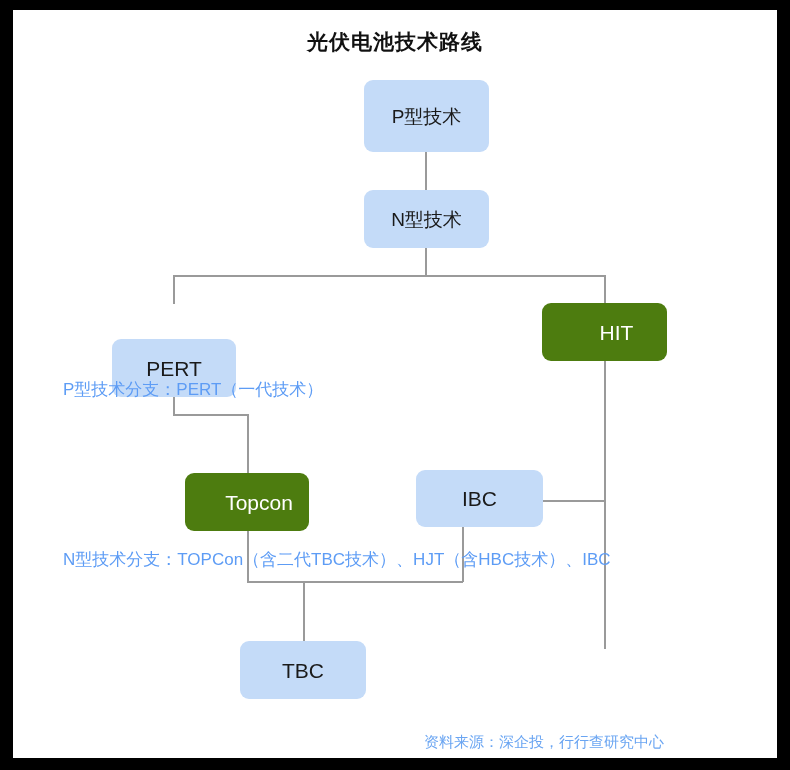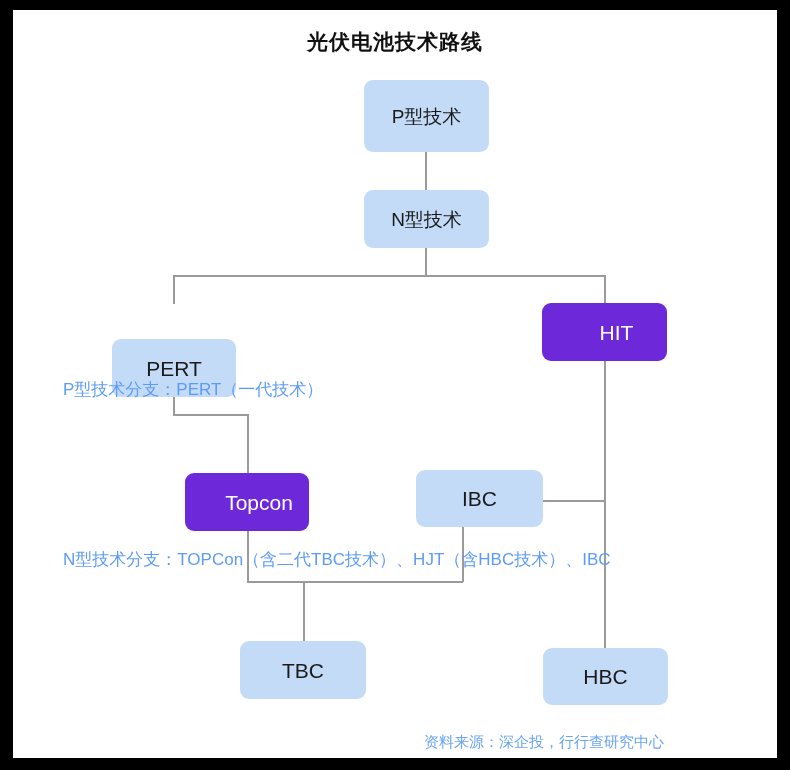--- a/index.html
+++ b/index.html
@@ -60,21 +60,21 @@
     box-sizing: border-box;
     font-size: 19px;
     line-height: 1;
     white-space: nowrap;
   }
   .node.light {
     background: #c4dbf8;
     color: #1a1a1a;
   }
   .node.dark {
-    background: #6d28d9;
+    background: #4d7c0f;
     color: #ffffff;
     padding-left: 24px;
   }
   .node.cn { font-size: 19px; }
   .node.big { font-size: 21px; }
 
   
   .annot {
     position: absolute;
     color: #5d9cf5;
@@ -139,23 +139,20 @@
     </div>
 
     <div class="node light big" style="left:416px; top:470px; width:127px; height:57px;">
       <span>IBC</span>
     </div>
 
     <div class="node light big" style="left:240px; top:641px; width:126px; height:58px;">
       <span>TBC</span>
     </div>
 
-    <div class="node light big" style="left:543px; top:648px; width:125px; height:57px;">
-      <span>HBC</span>
-    </div>
 
     <div class="annot" style="left:63px; top:381px;">P型技术分支：PERT（一代技术）</div>
 
     <div class="annot" style="left:63px; top:551px;">N型技术分支：TOPCon（含二代TBC技术）、HJT（含HBC技术）、IBC</div>
 
     <div class="source" style="left:424px; top:734px;">资料来源：深企投，行行查研究中心</div>
 
   </div>
 </div>
 

